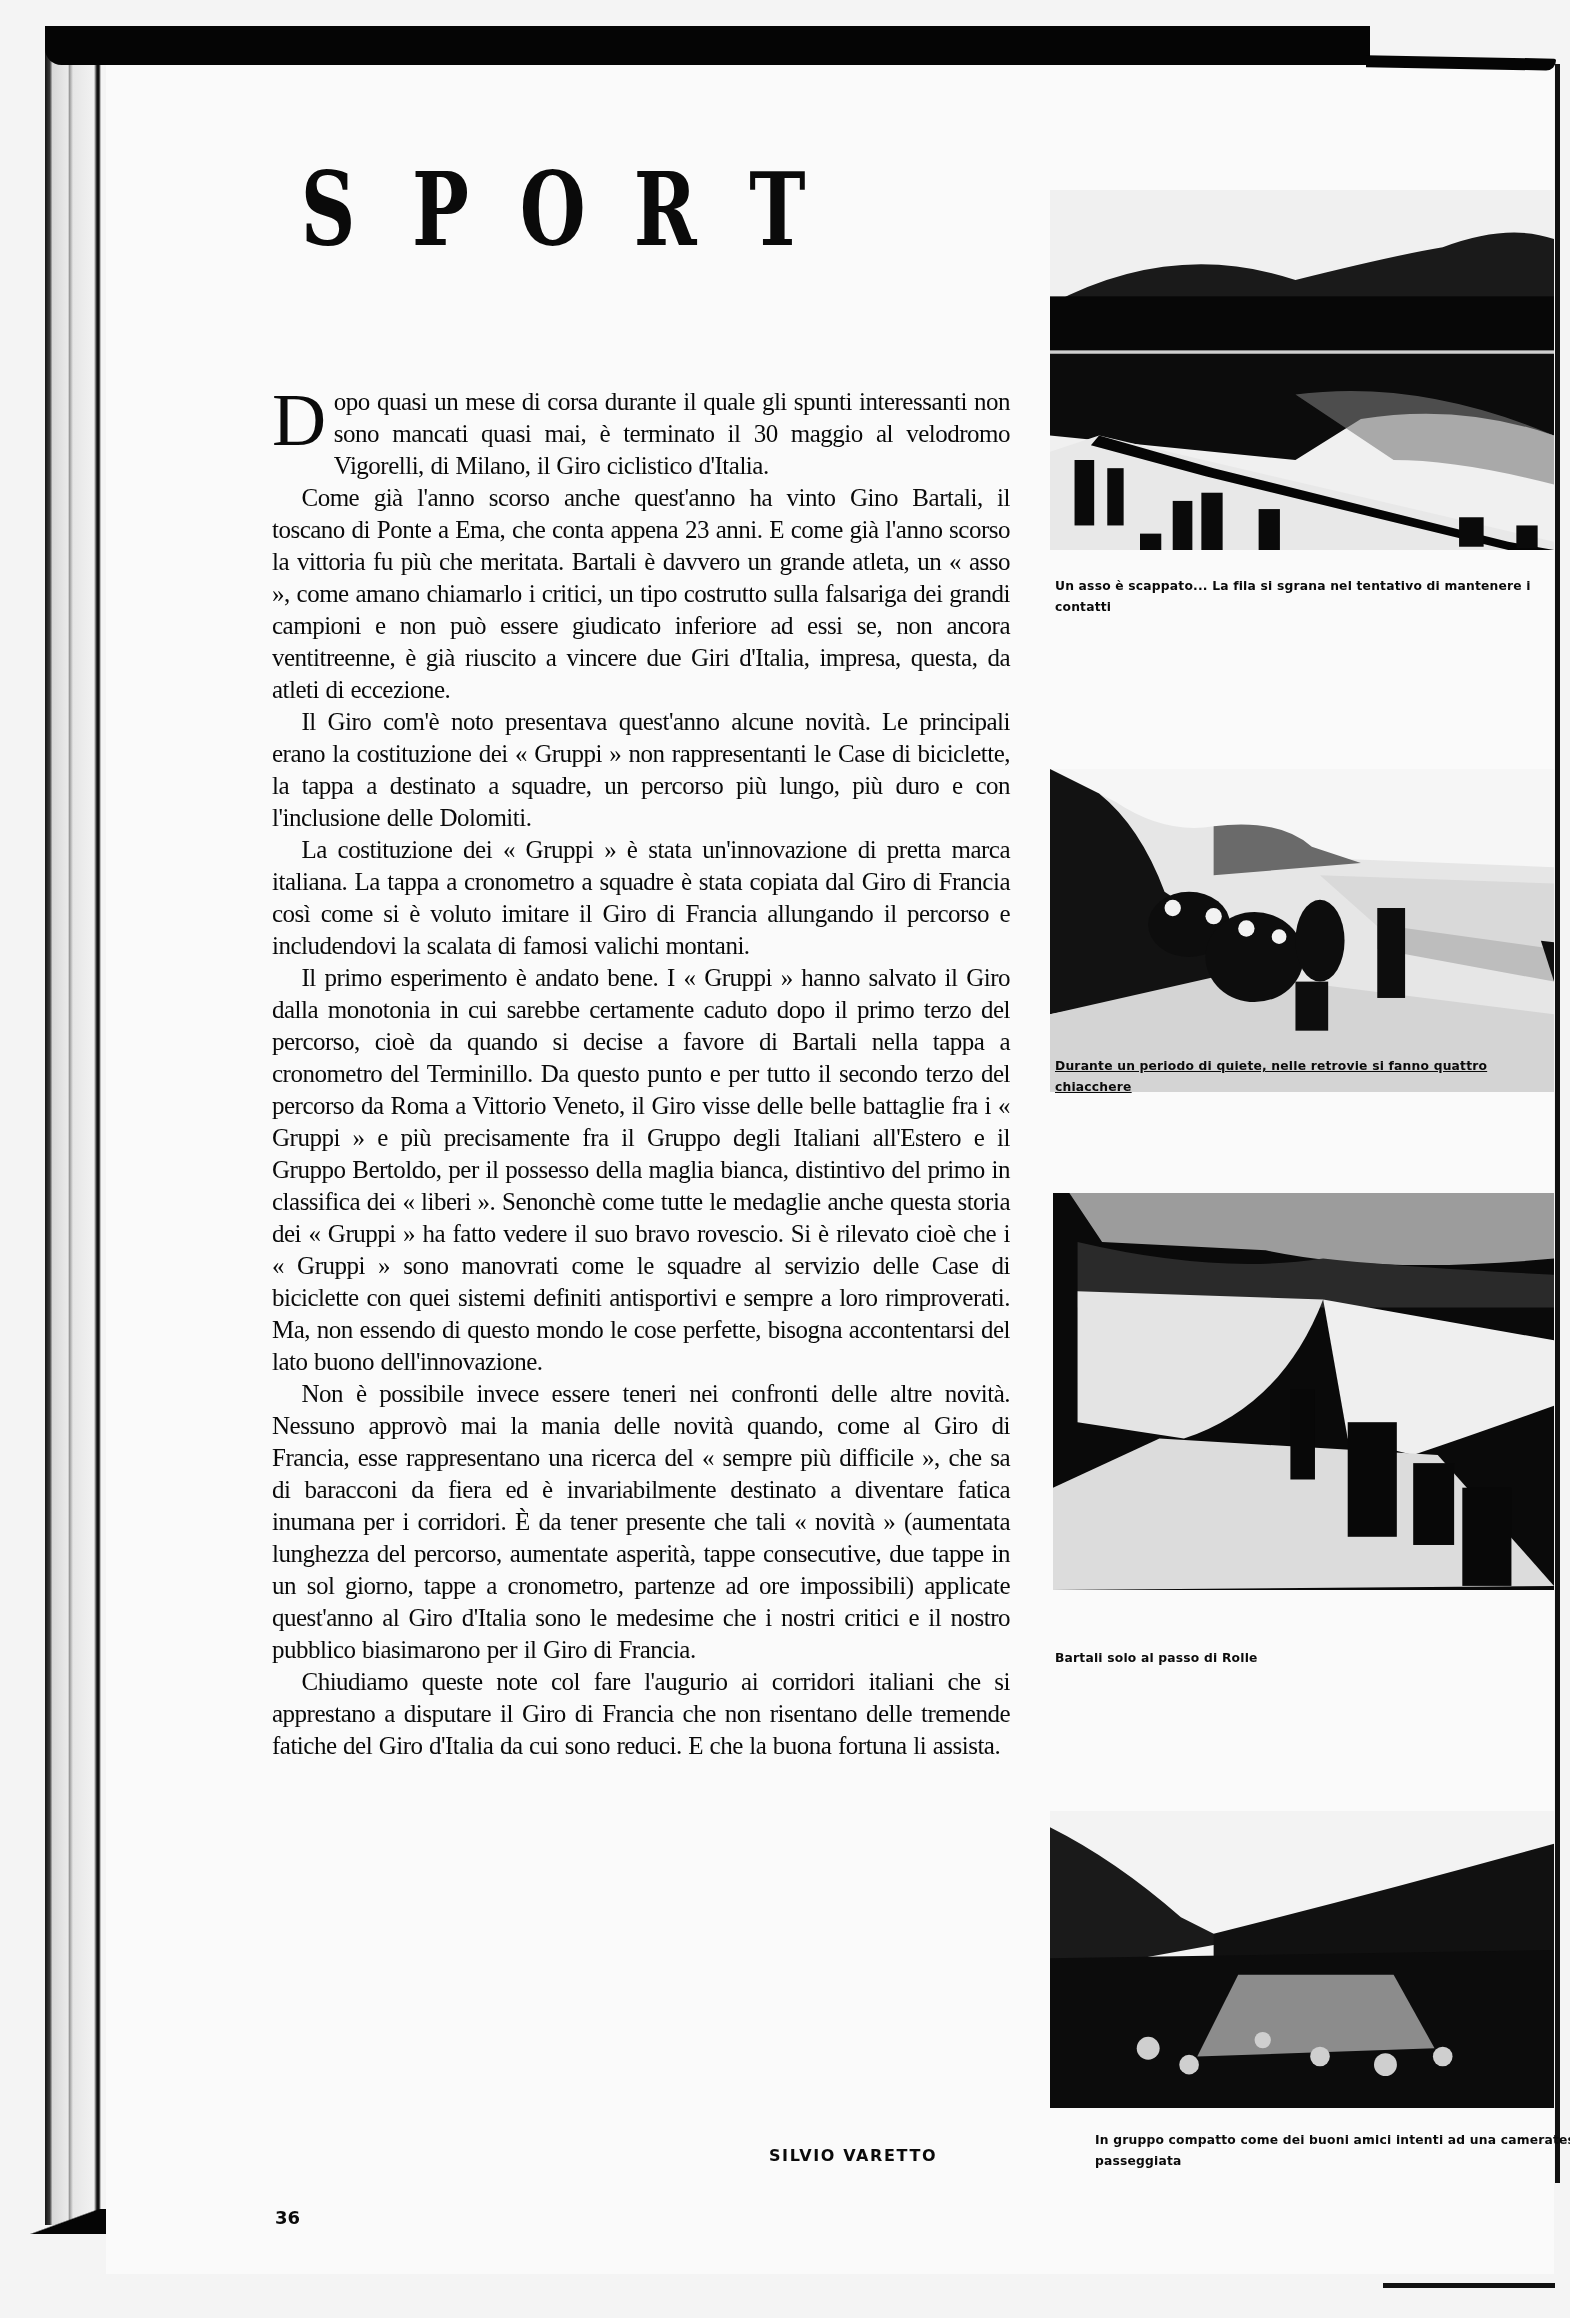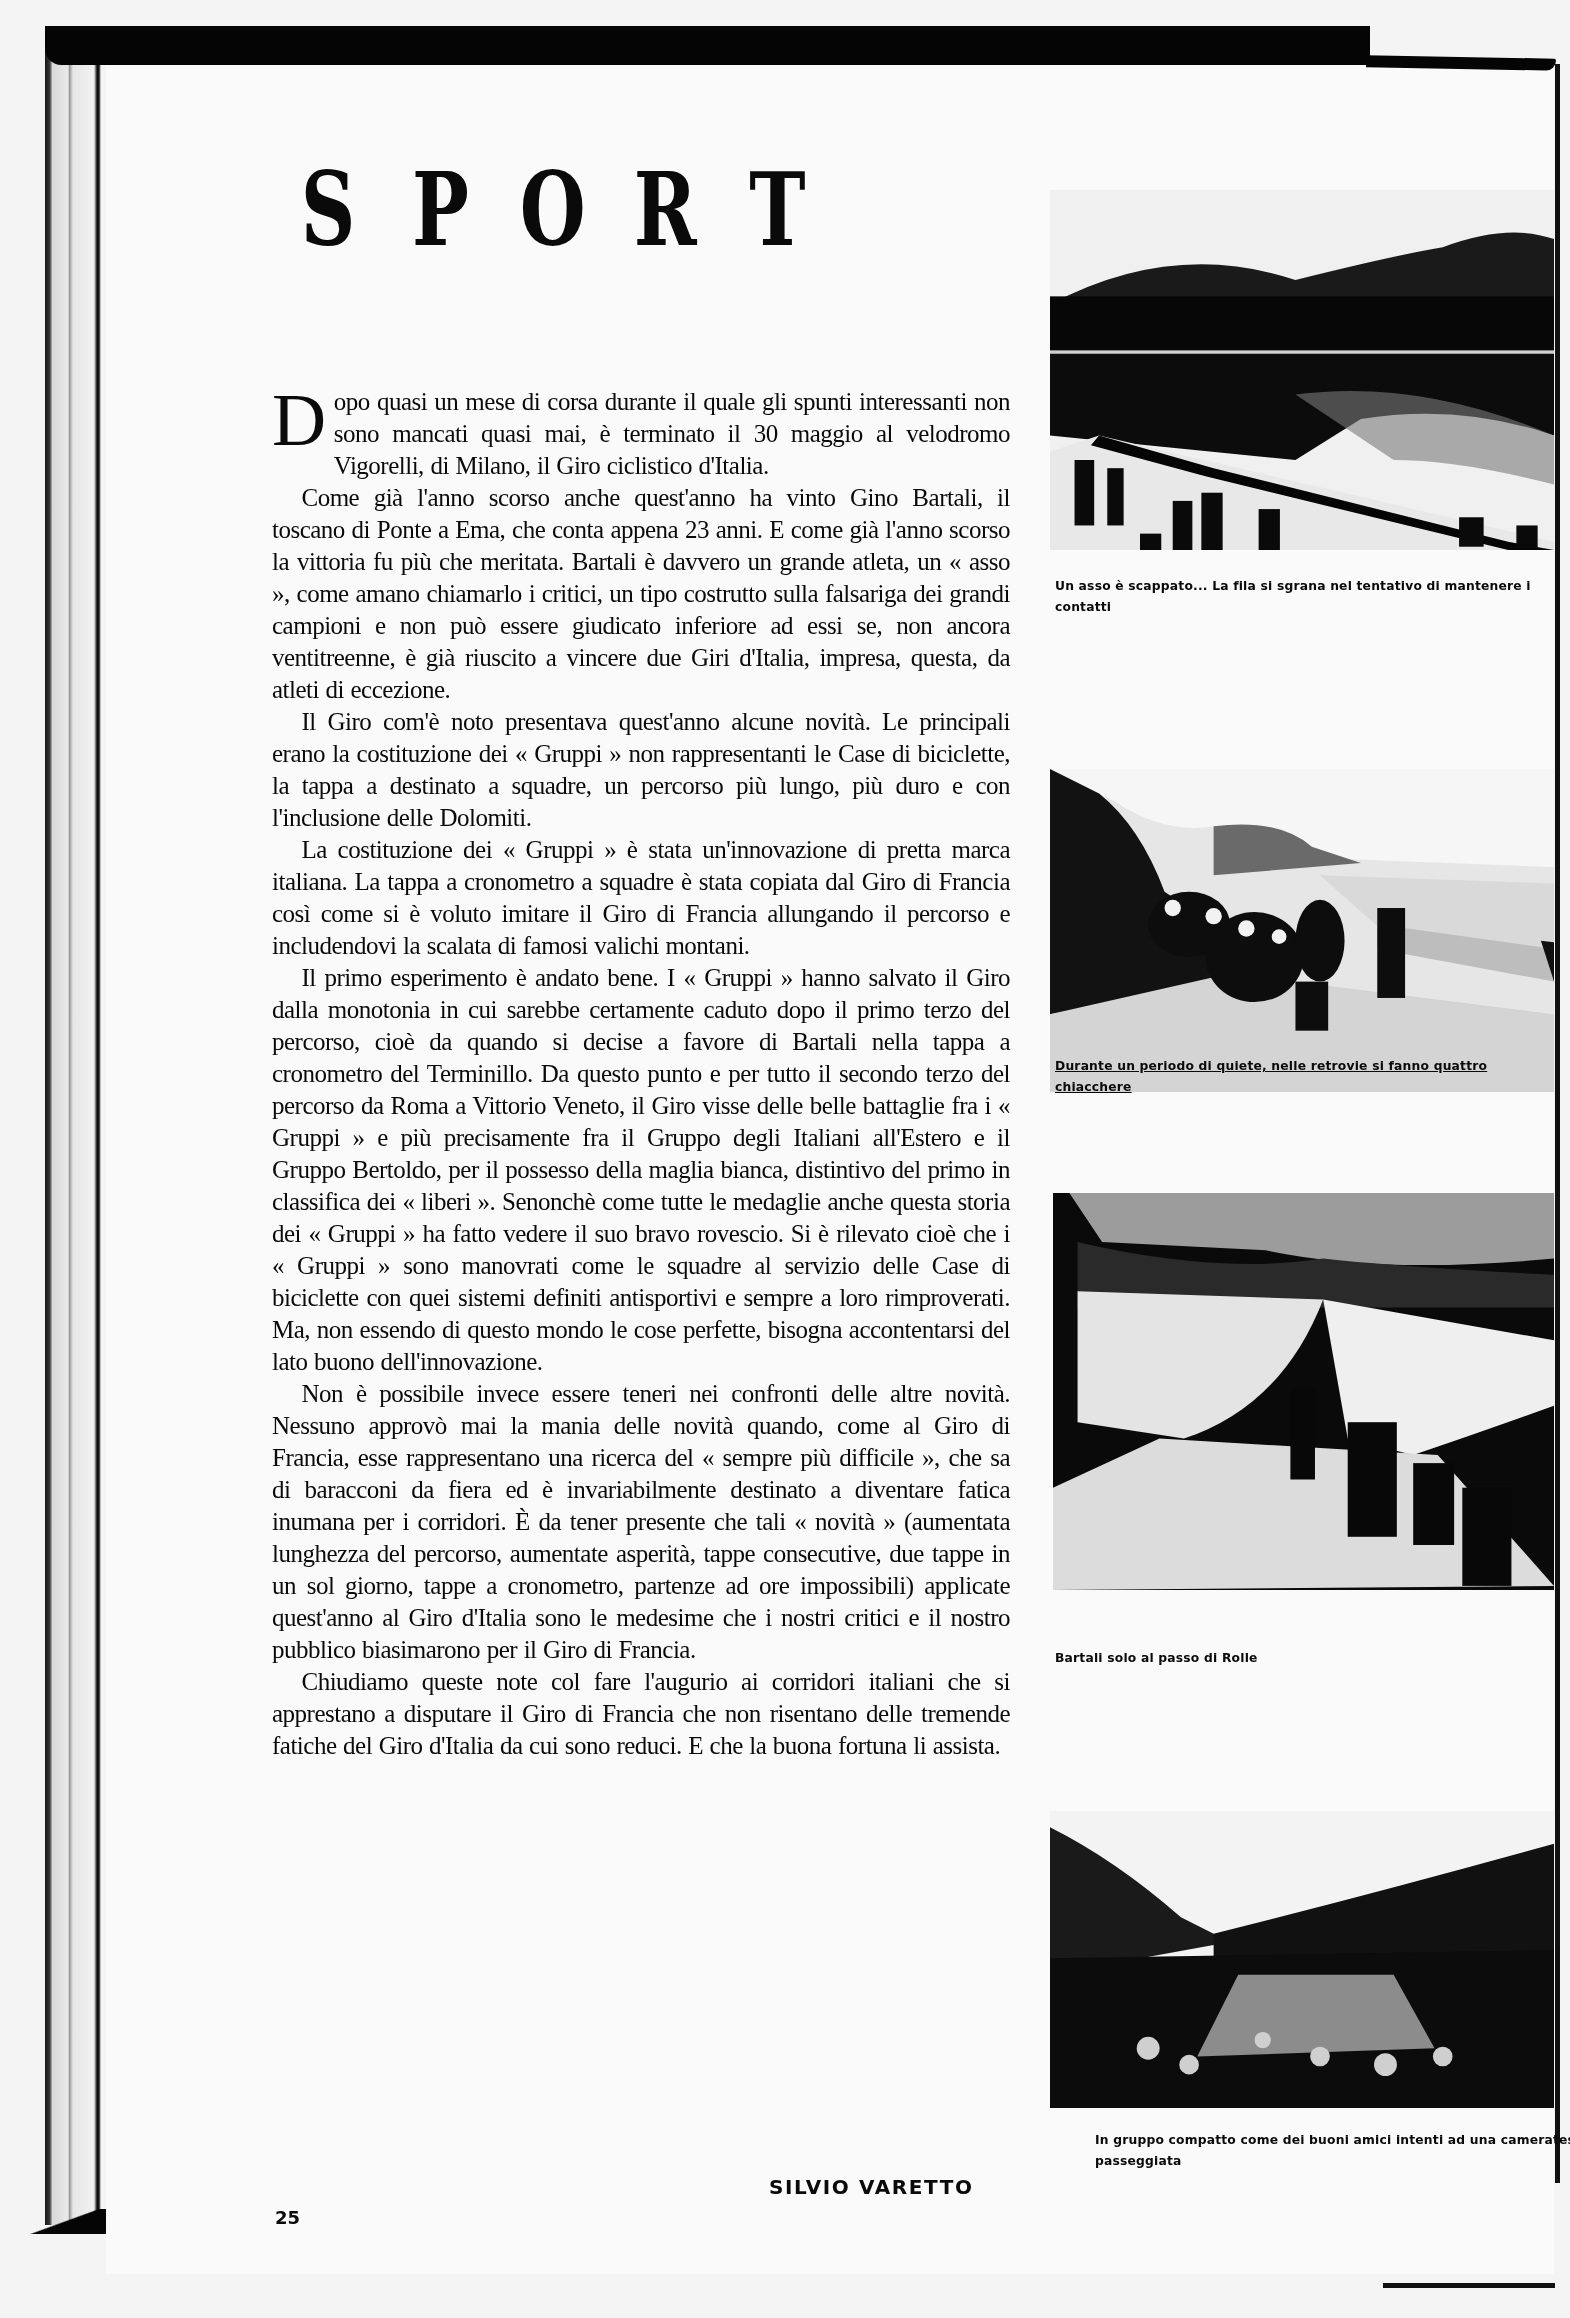--- a/index.html
+++ b/index.html
@@ -23,21 +23,21 @@
          letter-spacing:0;transform:scaleX(0.78);transform-origin:left top;}
   .title span{display:inline-block;width:22%;text-align:center;transform:scaleY(1.05);}
 
   .article{position:absolute;left:272px;top:386px;width:738px;
            font-family:"Liberation Serif",serif;font-size:25px;line-height:32px;text-align:justify;
            letter-spacing:-0.5px;word-spacing:0.8px;}
   .article p{margin:0;text-indent:29.5px;}
   .article p.first{text-indent:0;}
   .dropcap{float:left;font-size:75px;line-height:61px;margin:3.3px 8.2px 0 0;font-family:"Liberation Serif",serif;}
   .byline{position:absolute;left:769px;top:2146px;font-family:"DejaVu Sans",sans-serif;font-weight:bold;
-          font-size:20px;letter-spacing:1.6px;margin-top:29px;}
+          font-size:16px;letter-spacing:1.6px;}
   .pageno{position:absolute;left:275px;top:2207px;font-family:"DejaVu Sans",sans-serif;font-weight:bold;font-size:18px;}
 
   .photo{position:absolute;overflow:hidden;background:#111;}
   .photo svg{display:block;width:100%;height:100%;}
   .caption{position:absolute;left:1055px;width:499px;font-family:"DejaVu Sans",sans-serif;
            font-weight:bold;font-size:12.3px;line-height:21px;letter-spacing:0.2px;}
 </style>
 </head>
 <body>
 
@@ -61,21 +61,21 @@
   <p class="first"><span class="dropcap">D</span><span>opo quasi un mese di corsa durante il quale gli spunti interessanti non sono mancati quasi mai, è terminato il 30 maggio al velodromo Vigorelli, di Milano, il Giro ciclistico d'Italia.</span></p>
   <p>Come già l'anno scorso anche quest'anno ha vinto Gino Bartali, il toscano di Ponte a Ema, che conta appena 23 anni. E come già l'anno scorso la vittoria fu più che meritata. Bartali è davvero un grande atleta, un « asso », come amano chiamarlo i critici, un tipo costrutto sulla falsariga dei grandi campioni e non può essere giudicato inferiore ad essi se, non ancora ventitreenne, è già riuscito a vincere due Giri d'Italia, impresa, questa, da atleti di eccezione.</p>
   <p>Il Giro com'è noto presentava quest'anno alcune novità. Le principali erano la costituzione dei « Gruppi » non rappresentanti le Case di biciclette, la tappa a destinato a squadre, un percorso più lungo, più duro e con l'inclusione delle Dolomiti.</p>
   <p>La costituzione dei « Gruppi » è stata un'innovazione di pretta marca italiana. La tappa a cronometro a squadre è stata copiata dal Giro di Francia così come si è voluto imitare il Giro di Francia allungando il percorso e includendovi la scalata di famosi valichi montani.</p>
   <p>Il primo esperimento è andato bene. I « Gruppi » hanno salvato il Giro dalla monotonia in cui sarebbe certamente caduto dopo il primo terzo del percorso, cioè da quando si decise a favore di Bartali nella tappa a cronometro del Terminillo. Da questo punto e per tutto il secondo terzo del percorso da Roma a Vittorio Veneto, il Giro visse delle belle battaglie fra i « Gruppi » e più precisamente fra il Gruppo degli Italiani all'Estero e il Gruppo Bertoldo, per il possesso della maglia bianca, distintivo del primo in classifica dei « liberi ». Senonchè come tutte le medaglie anche questa storia dei « Gruppi » ha fatto vedere il suo bravo rovescio. Si è rilevato cioè che i « Gruppi » sono manovrati come le squadre al servizio delle Case di biciclette con quei sistemi definiti antisportivi e sempre a loro rimproverati. Ma, non essendo di questo mondo le cose perfette, bisogna accontentarsi del lato buono dell'innovazione.</p>
   <p>Non è possibile invece essere teneri nei confronti delle altre novità. Nessuno approvò mai la mania delle novità quando, come al Giro di Francia, esse rappresentano una ricerca del « sempre più difficile », che sa di baracconi da fiera ed è invariabilmente destinato a diventare fatica inumana per i corridori. È da tener presente che tali « novità » (aumentata lunghezza del percorso, aumentate asperità, tappe consecutive, due tappe in un sol giorno, tappe a cronometro, partenze ad ore impossibili) applicate quest'anno al Giro d'Italia sono le medesime che i nostri critici e il nostro pubblico biasimarono per il Giro di Francia.</p>
   <p>Chiudiamo queste note col fare l'augurio ai corridori italiani che si apprestano a disputare il Giro di Francia che non risentano delle tremende fatiche del Giro d'Italia da cui sono reduci. E che la buona fortuna li assista.</p>
 </div>
 
 <div class="byline">SILVIO VARETTO</div>
-<div class="pageno">25</div>
+<div class="pageno">36</div>
 
 <div class="photo" style="left:1050px;top:190px;width:504px;height:360px;background:#fff;">
   <svg viewBox="0 0 616 440" preserveAspectRatio="none">
     <rect width="616" height="440" fill="#f0f0f0"></rect>
     <path d="M0 140 Q150 60 300 110 Q420 80 480 70 Q560 40 616 60 L616 200 L0 200 Z" fill="#1a1a1a"></path>
     <rect x="0" y="130" width="616" height="70" fill="#070707"></rect>
     <rect x="0" y="196" width="616" height="5" fill="#cfcfcf"></rect>
     <path d="M0 200 L616 200 L616 300 Q500 260 380 280 L300 330 L0 300 Z" fill="#0c0c0c"></path>
     <path d="M300 250 Q450 230 616 300 L616 360 Q500 330 420 330 Z" fill="#7a7a7a" opacity="0.6"></path>
     <path d="M60 300 L616 430 L616 440 L0 440 L0 320 Z" fill="#e8e8e8"></path>

